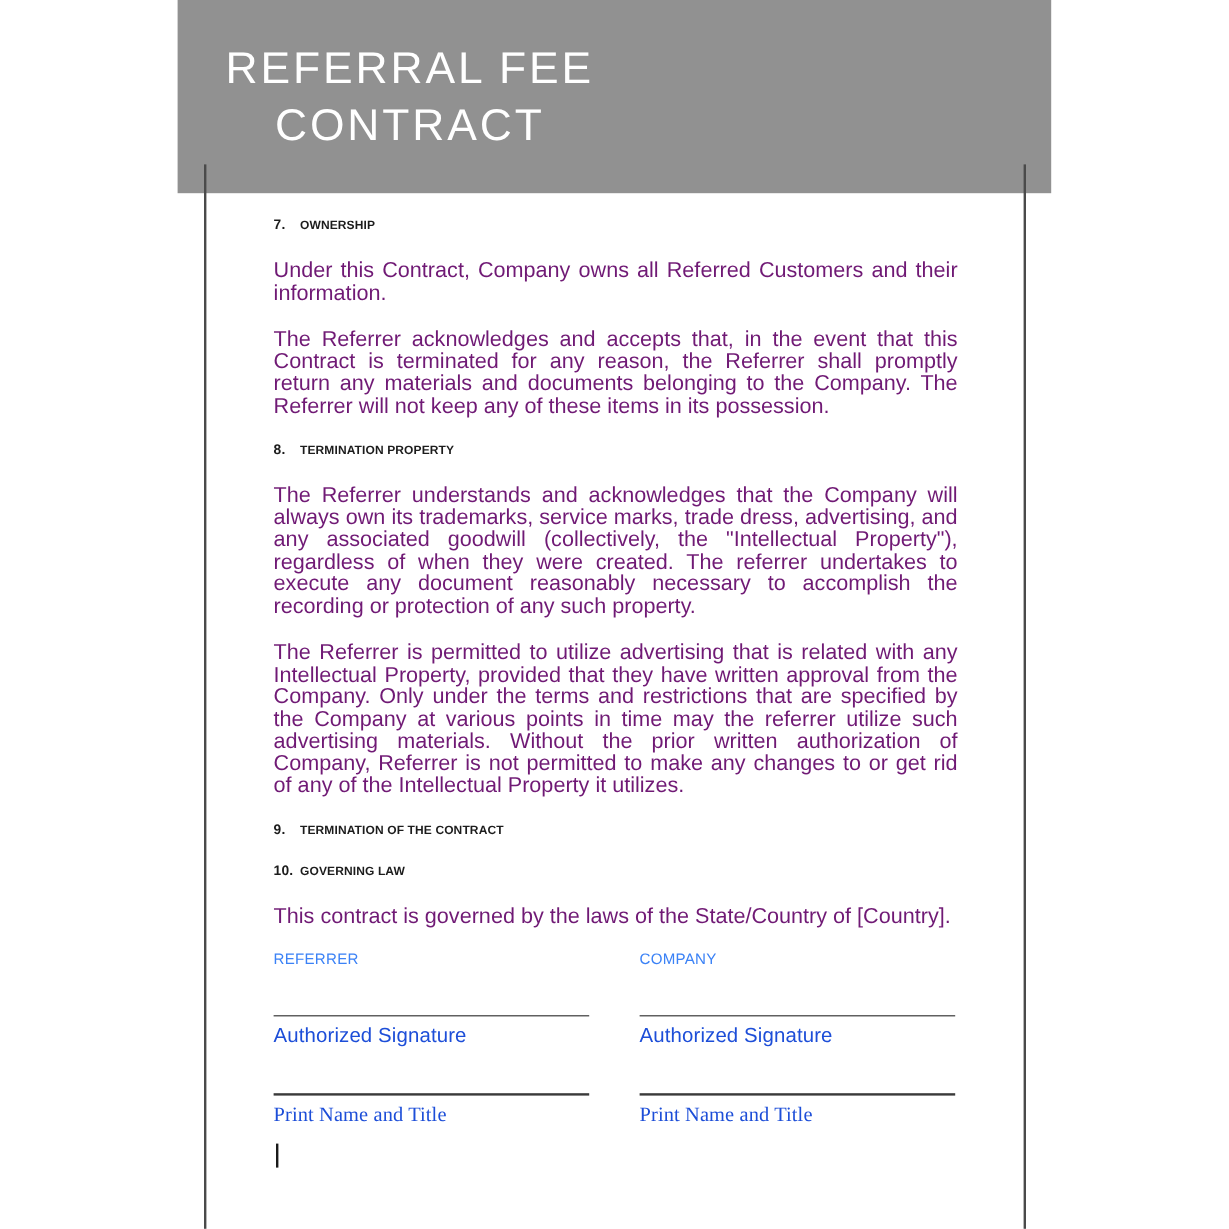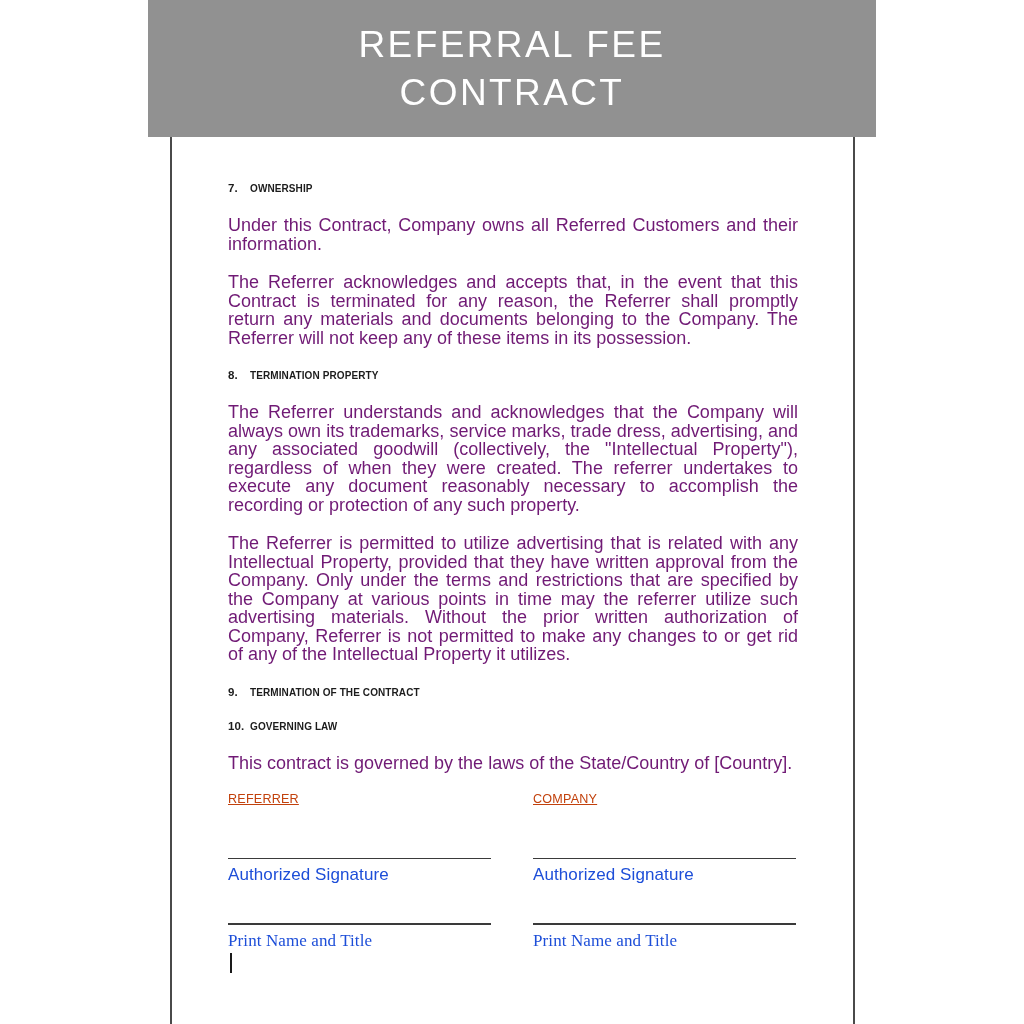--- a/index.html
+++ b/index.html
@@ -40,25 +40,25 @@
     height: 887px;
     background: #4a4a4a;
   }
 
   
   #header-band {
     position: absolute;
     left: 148px;
     top: 0;
     width: 728px;
-    height: 137px;
+    height: 161px;
     background: #919191;
     display: flex;
     align-items: center;
-    justify-content: center;
+    justify-content: flex-start;
   }
   #header-title {
     color: #ffffff;
     font-family: "Liberation Sans", sans-serif;
     font-weight: 300;
     font-size: 37px;
     letter-spacing: 2.4px;
     line-height: 48px;
     text-align: center;
     white-space: pre-line;
@@ -118,24 +118,23 @@
   .sig-columns {
     display: flex;
     gap: 42px;
   }
   .sig-col {
     width: 263px;
     flex: 0 0 263px;
   }
   .sig-party {
     font-size: 12.6px;
-    color: #c2410c;
-    margin-bottom: 52px;
+    color: #3b82f6;
+    margin-bottom: 40px;
     letter-spacing: 0.2px;
-    text-decoration: underline;
   }
   .sig-rule {
     width: 100%;
     height: 1.4px;
     background: #3a3a3a;
   }
   .sig-caption {
     font-size: 17px;
     color: #1d4ed8;
     margin-top: 6px;

